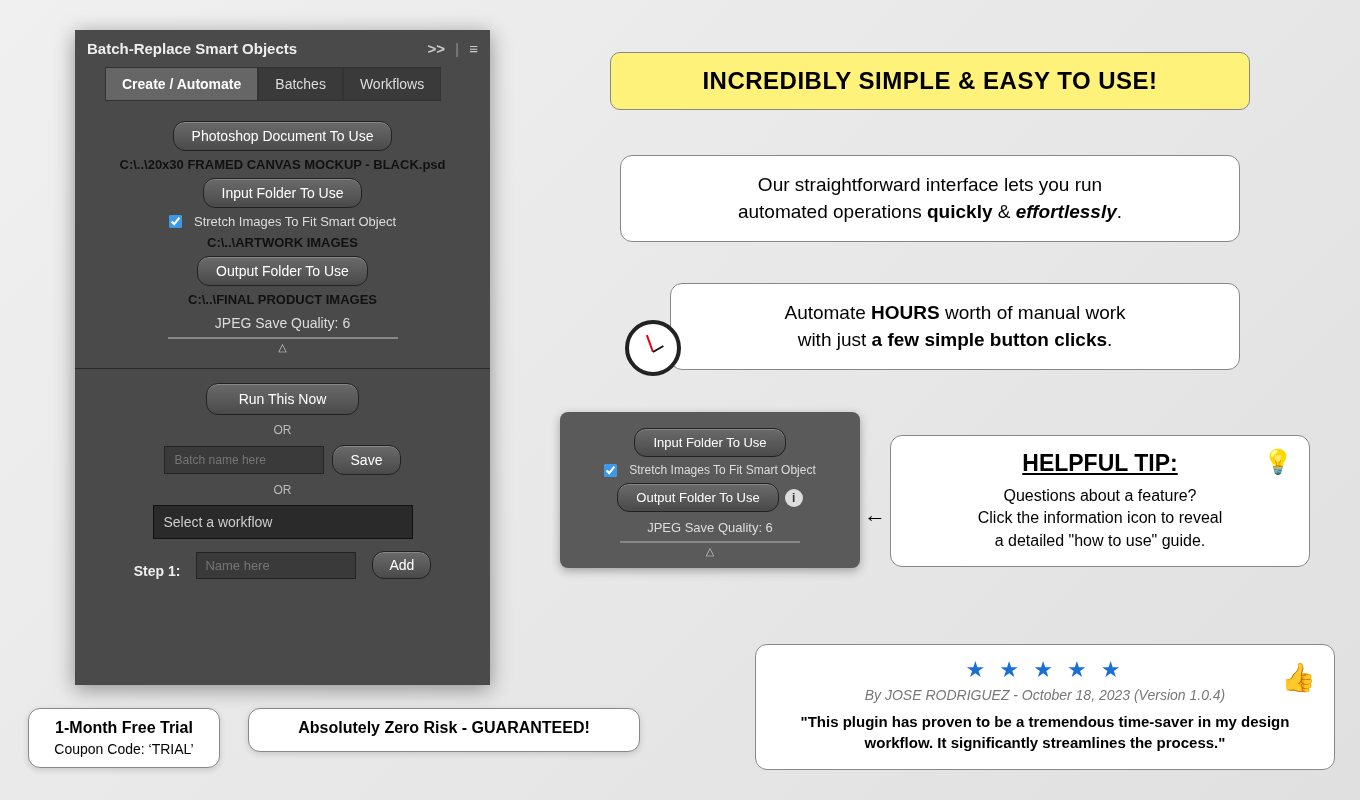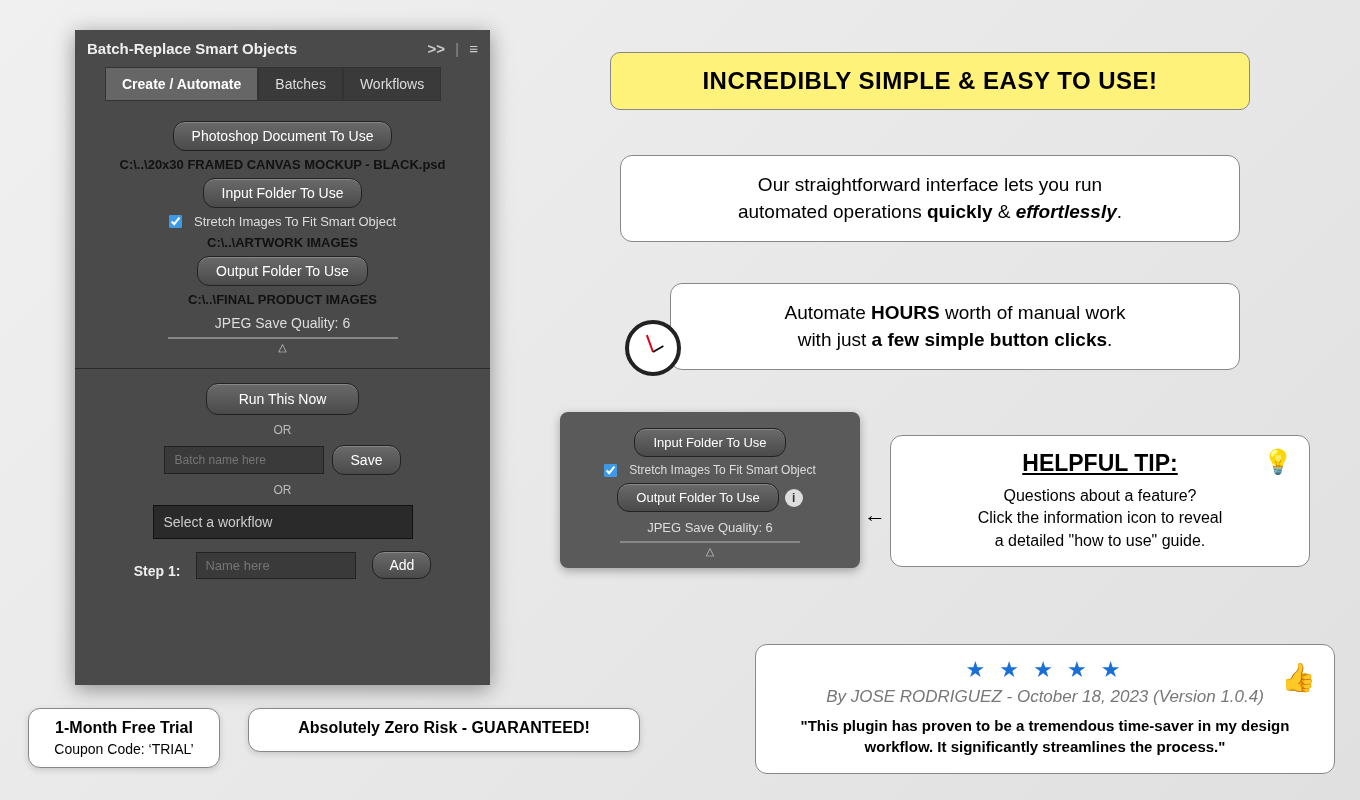--- a/index.html
+++ b/index.html
@@ -93,21 +93,21 @@
 .info-icon { width: 18px; height: 18px; border-radius: 50%; background: #ddd; color: #333; font-size: 12px; font-weight: bold; display: flex; align-items: center; justify-content: center; }
 .arrow { position: absolute; font-size: 22px; }
 
 .tip-card { position: absolute; left: 890px; top: 435px; width: 420px; background:#fff; border:1px solid #888; border-radius:12px; padding: 14px 20px; }
 .tip-card h4 { text-align:center; text-decoration: underline; font-size: 23px; margin-bottom: 8px; }
 .tip-card p { text-align:center; font-size: 16px; line-height: 1.4; }
 .bulb { position: absolute; right: 16px; top: 12px; font-size: 24px; }
 
 .review-card { position: absolute; left: 755px; top: 644px; width: 580px; background:#fff; border:1px solid #888; border-radius:12px; padding: 12px 20px 16px; text-align:center; }
 .stars { color: #1a6fd6; font-size: 22px; letter-spacing: 4px; }
-.byline { color: #777; font-style: italic; font-size: 17px; margin: 4px 0 8px; }
+.byline { color: #777; font-style: italic; font-size: 14px; margin: 4px 0 8px; }
 .quote { font-weight: bold; font-size: 15px; line-height: 1.4; }
 .thumb { position: absolute; right: 18px; top: 16px; font-size: 28px; }
 </style>
 </head>
 <body>
 
 <div class="panel">
   <div class="panel-header">
     <span>Batch-Replace Smart Objects</span>
     <div class="icons">

